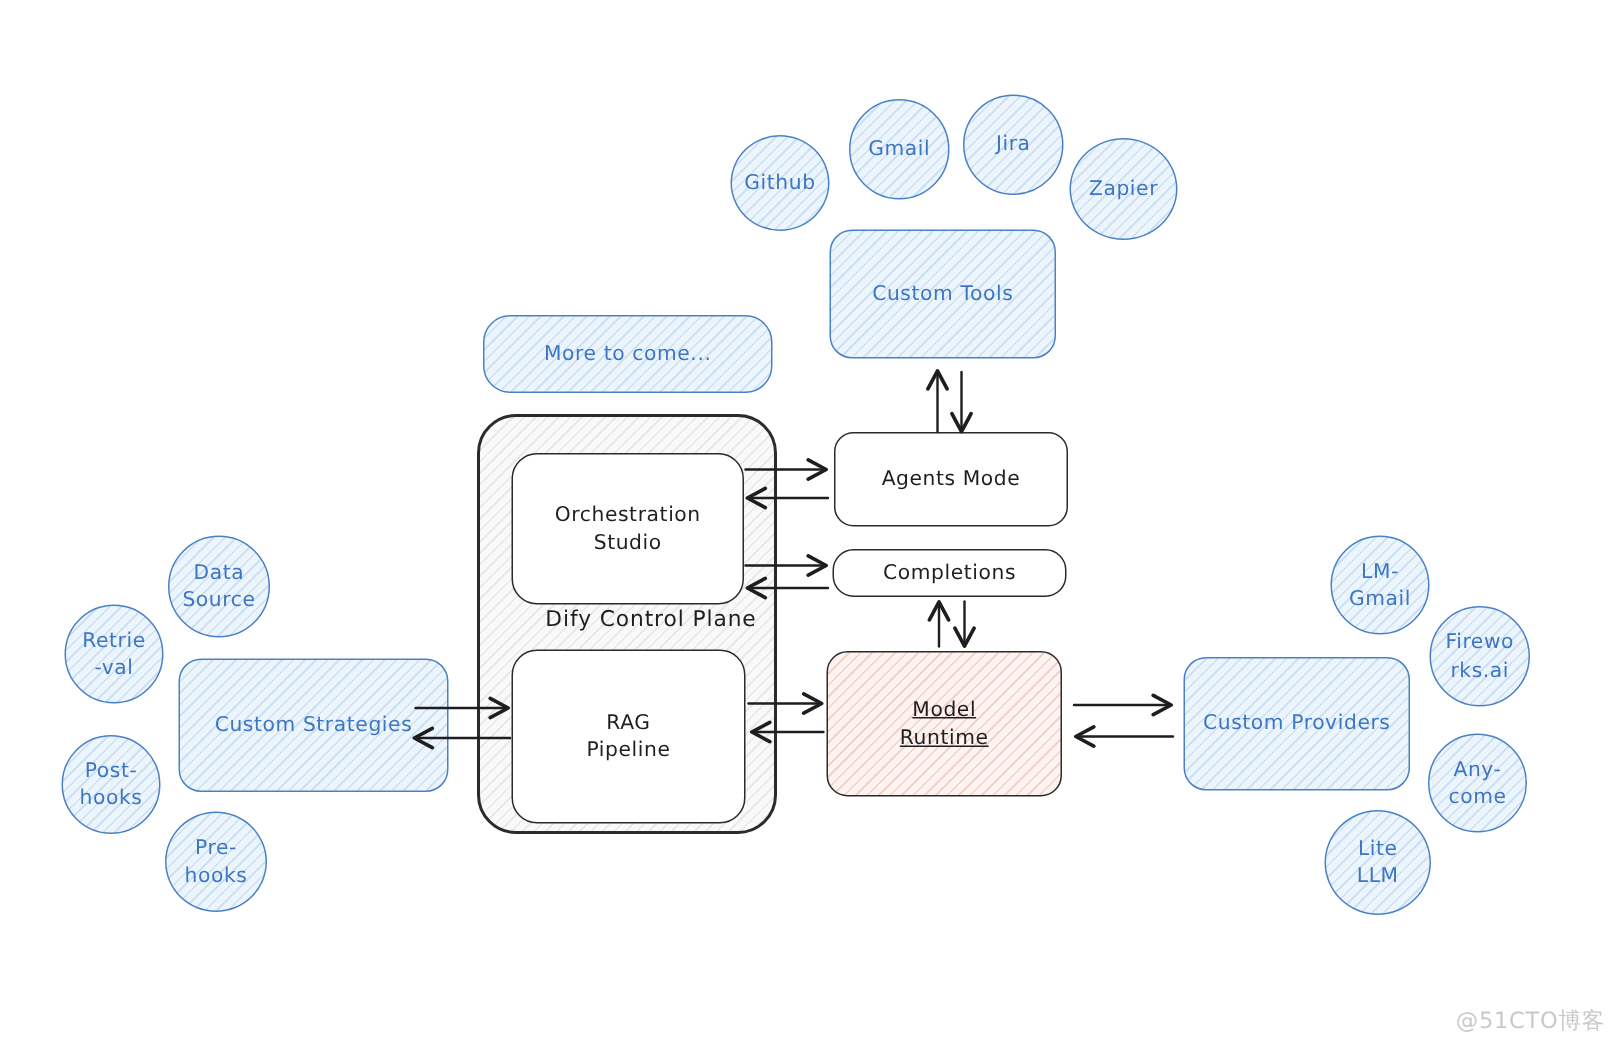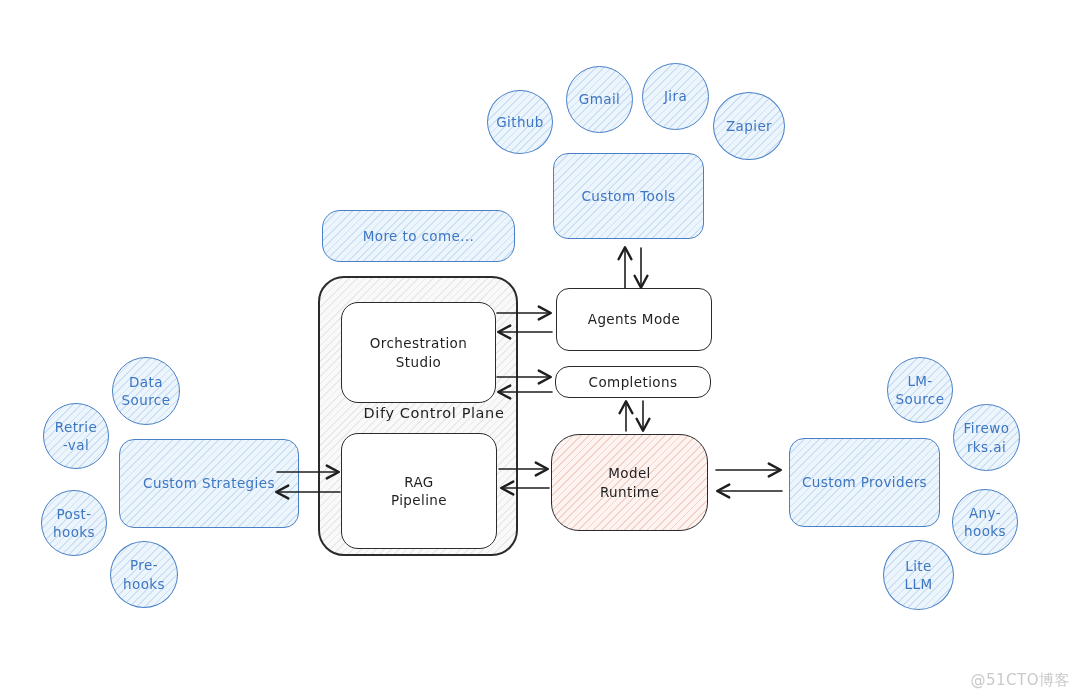--- a/index.html
+++ b/index.html
@@ -56,22 +56,23 @@
       var(--gray-fill);
   }
   .pink{
     border:1.7px solid var(--dark);
     color:var(--ink);
     background:
       repeating-linear-gradient(135deg,
         rgba(0,0,0,0) 0 4.2px,
         var(--pink-hatch) 4.2px 5.4px),
       var(--pink-fill);
-    border-radius:28px;
+    border-radius:14px;
     font-size:13.5px;
+    text-decoration:underline;
   }
   .plane-label{
     position:absolute;left:318px;top:405px;width:232px;
     text-align:center;color:var(--ink);font-size:14.5px;letter-spacing:.6px;
   }
   .arrows{position:absolute;left:0;top:0;width:1080px;height:698px;pointer-events:none;}
   .watermark{
     position:absolute;right:10px;bottom:8px;
     color:#c9c9c9;font-size:15px;letter-spacing:.5px;
   }
@@ -110,25 +111,25 @@
 Source</div>
   <div class="node blue circle" style="left:43px;top:403px;width:66px;height:66px;">Retrie
 -val</div>
   <div class="node blue circle" style="left:41px;top:490px;width:66px;height:66px;">Post-
 hooks</div>
   <div class="node blue circle" style="left:110px;top:541px;width:68px;height:67px;">Pre-
 hooks</div>
 
   <div class="node blue rounded" style="left:789px;top:438px;width:151px;height:89px;">Custom Providers</div>
   <div class="node blue circle" style="left:887px;top:357px;width:66px;height:66px;">LM-
-Source</div>
+Gmail</div>
   <div class="node blue circle" style="left:953px;top:404px;width:67px;height:67px;">Firewo
 rks.ai</div>
   <div class="node blue circle" style="left:952px;top:489px;width:66px;height:66px;">Any-
-hooks</div>
+come</div>
   <div class="node blue circle" style="left:883px;top:540px;width:71px;height:70px;">Lite
 LLM</div>
 
   <svg class="arrows" viewBox="0 0 1080 698" xmlns="http://www.w3.org/2000/svg">
     <defs>
       <marker id="ah" markerWidth="11" markerHeight="11" refX="8" refY="5" orient="auto">
         <path d="M1,1 L8.5,5 L1,9" fill="none" stroke="#1e1e1e" stroke-width="1.5" stroke-linecap="round" stroke-linejoin="round"></path>
       </marker>
     </defs>
     <g stroke="#1e1e1e" stroke-width="1.6" fill="none" stroke-linecap="round">

